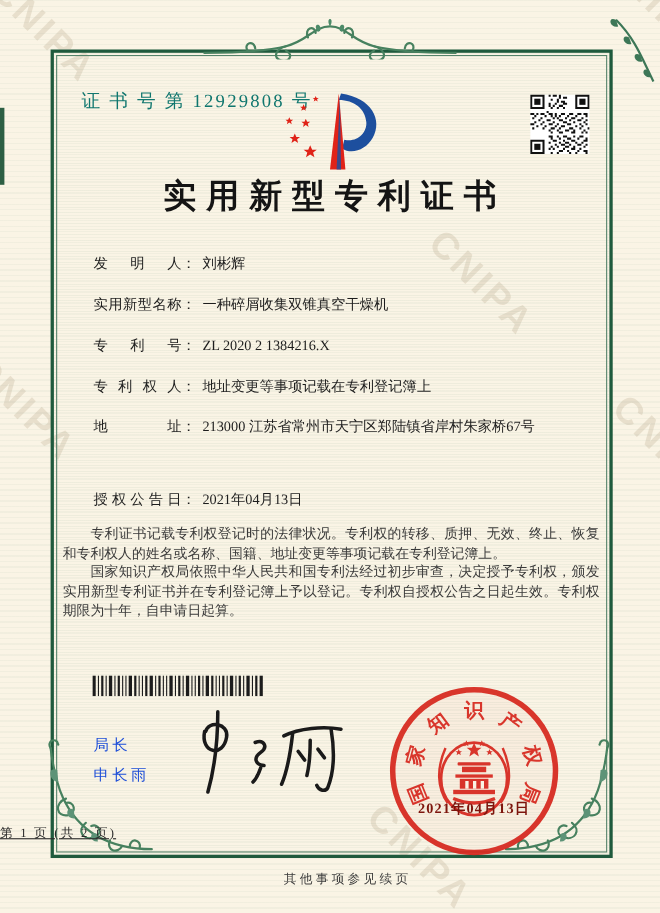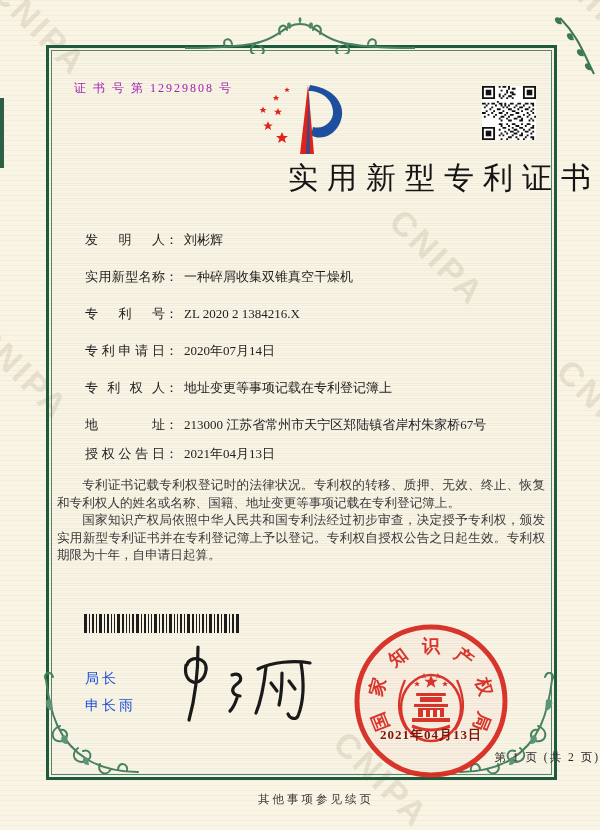--- a/index.html
+++ b/index.html
@@ -23,45 +23,45 @@
   }
   .frame{
     position:absolute;left:46px;top:45px;width:505px;height:729px;z-index:2;
     border:3px solid #1f5a3d;
     background:repeating-linear-gradient(180deg, rgba(120,158,132,0.09) 0 1px, rgba(255,255,255,0) 1px 5px);
   }
   .frame-inner{position:absolute;inset:2px;border:1px solid #55836a;}
   .edge-bar{position:absolute;left:0;top:98px;width:4px;height:70px;background:#2d5f44;z-index:2;}
   .ornament{position:absolute;z-index:3;pointer-events:none;}
   .content{position:absolute;inset:0;z-index:4;}
-  .cert-no{position:absolute;left:74px;top:80px;font-size:12px;letter-spacing:2px;color:#a21caf;}
+  .cert-no{position:absolute;left:74px;top:80px;font-size:17px;letter-spacing:2px;color:#0f766e;}
   .logo{position:absolute;left:250px;top:82px;}
   .qr{position:absolute;left:482px;top:86px;}
   .title{
-    position:absolute;left:0;width:600px;top:158px;text-align:right;
-    font-size:30px;font-weight:normal;letter-spacing:9px;padding-left:9px;
+    position:absolute;left:0;width:600px;top:158px;text-align:center;
+    font-size:30px;font-weight:bold;letter-spacing:9px;padding-left:9px;
     color:#141414;box-sizing:border-box;
   }
   .fields{position:absolute;left:85px;top:231px;width:440px;font-size:13px;color:#1d1d1d;}
   .frow{height:18px;margin-bottom:19px;white-space:nowrap;}
   .flabel{display:inline-block;width:80px;text-align:justify;text-align-last:justify;vertical-align:top;}
   .fcolon{display:inline-block;margin-right:6px;}
   .grant-row{position:absolute;left:85px;top:445px;width:460px;font-size:13px;white-space:nowrap;color:#1d1d1d;}
   .grant-col2{position:absolute;left:208px;top:0;}
   .paras{position:absolute;left:57px;top:477px;width:488px;font-size:12.6px;line-height:17.6px;color:#3a3a3a;text-align:justify;}
   .paras p{margin:0;text-indent:2em;}
   .barcode{position:absolute;left:84px;top:614px;}
   .sig-block{position:absolute;left:85px;top:665px;font-size:14px;letter-spacing:3px;color:#1d4ed8;line-height:27px;}
   .signature{position:absolute;left:158px;top:643px;}
   .seal{position:absolute;left:350px;top:620px;z-index:5;}
   .seal-date{
     position:absolute;left:356px;top:726px;width:150px;z-index:6;text-align:center;
     font-size:13px;font-weight:bold;color:#7d150d;letter-spacing:1px;
   }
-  .page-no{position:absolute;left:0;width:600px;top:750px;text-align:right;font-size:11.5px;letter-spacing:2px;color:#2a2a2a;}
+  .page-no{position:absolute;left:0;width:600px;top:750px;text-align:left;font-size:11.5px;letter-spacing:2px;color:#2a2a2a;text-decoration:underline;}
   .footer-note{position:absolute;left:16px;width:600px;top:792px;text-align:center;font-size:11.5px;letter-spacing:3px;color:#3c3c3c;}
 </style>
 </head>
 <body>
 
 <div class="texture"></div>
 
 <span class="wm" style="left:-20px;top:8px;">CNIPA</span>
 <span class="wm" style="left:-38px;top:352px;">CNIPA</span>
 <span class="wm" style="left:378px;top:238px;">CNIPA</span>
@@ -171,23 +171,20 @@
 
   <div class="fields">
     <div class="frow">
       <span class="flabel">发明人</span><span class="fcolon">：</span><span>刘彬辉</span>
     </div>
     <div class="frow">
       <span class="flabel">实用新型名称</span><span class="fcolon">：</span><span>一种碎屑收集双锥真空干燥机</span>
     </div>
     <div class="frow">
       <span class="flabel">专利号</span><span class="fcolon">：</span><span>ZL 2020 2 1384216.X</span>
-    </div>
-    <div class="frow">
-      <span class="flabel">专利申请日</span><span class="fcolon">：</span><span>2020年07月14日</span>
     </div>
     <div class="frow">
       <span class="flabel">专利权人</span><span class="fcolon">：</span><span>地址变更等事项记载在专利登记簿上</span>
     </div>
     <div class="frow">
       <span class="flabel">地址</span><span class="fcolon">：</span><span>213000 江苏省常州市天宁区郑陆镇省岸村朱家桥67号</span>
     </div>
   </div>
 
   <div class="grant-row">

